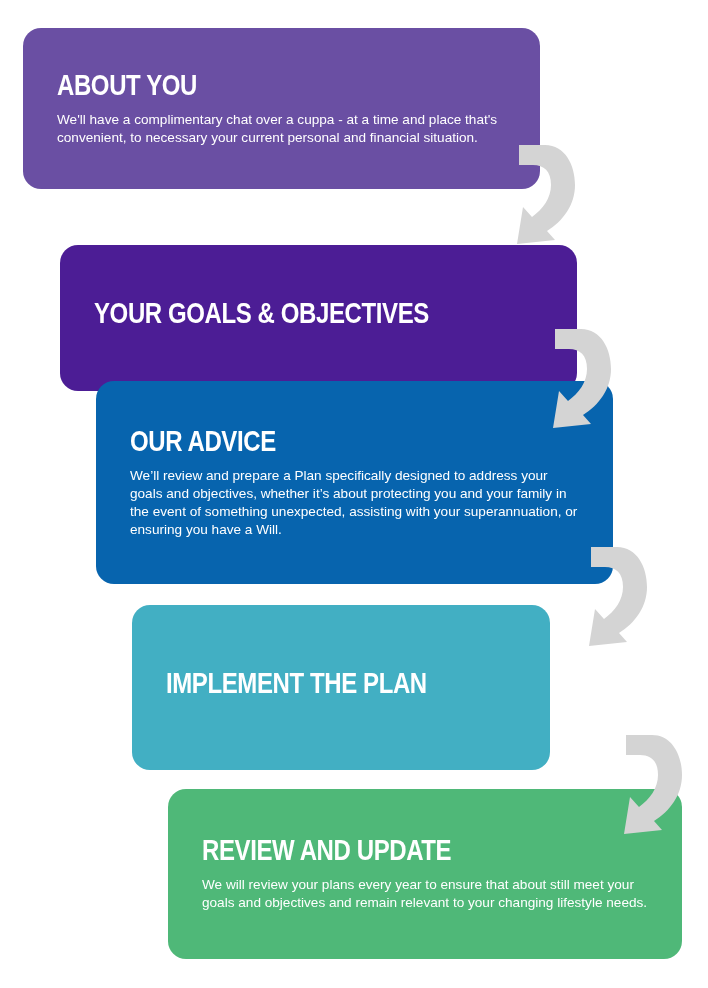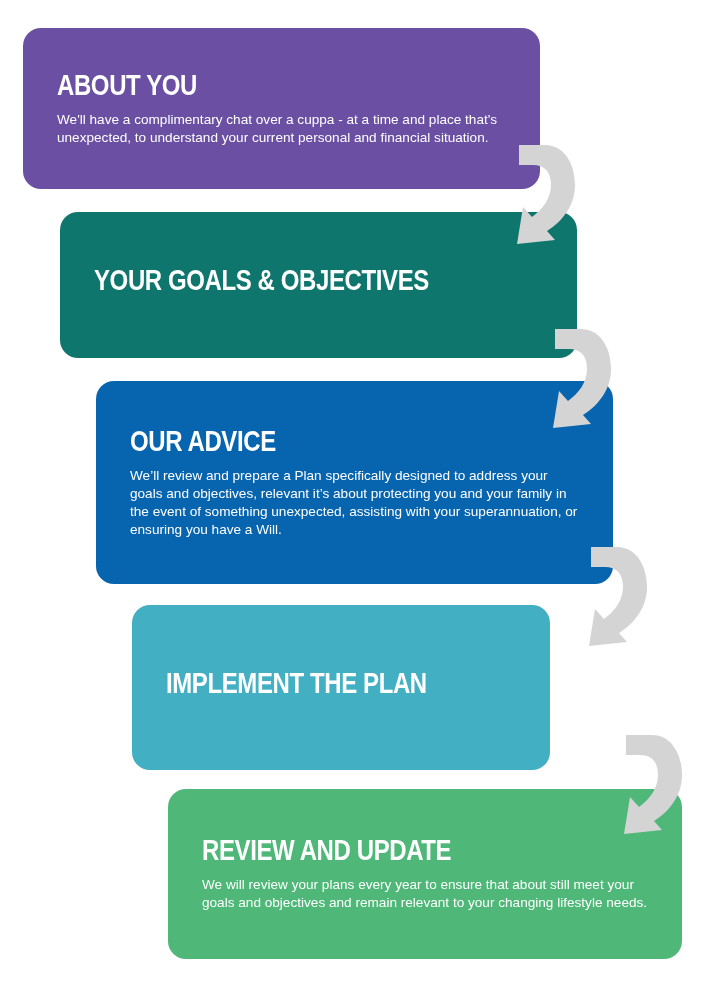--- a/index.html
+++ b/index.html
@@ -85,34 +85,34 @@
   #arrow-3 { left: 610px; top: 733px; }
 </style>
 </head>
 <body style="background: rgb(255, 255, 255);">
 
 <div id="flow">
 
   <div class="step-card" id="card-0" style="background: rgb(106, 79, 163);">
     <div class="card-inner">
       <h2 class="step-title">About You</h2>
-      <p class="step-body">We'll have a complimentary chat over a cuppa - at a time and place that's unexpected, to understand your current personal and financial situation.</p>
+      <p class="step-body">We'll have a complimentary chat over a cuppa - at a time and place that's convenient, to necessary your current personal and financial situation.</p>
     </div>
   </div>
 
-  <div class="step-card" id="card-1" style="background: #0f766e;">
+  <div class="step-card" id="card-1" style="background: #4c1d95; margin-top: 33px;">
     <div class="card-inner">
       <h2 class="step-title">Your Goals &amp; Objectives</h2>
     </div>
   </div>
 
   <div class="step-card" id="card-2" style="background: rgb(7, 100, 174);">
     <div class="card-inner">
       <h2 class="step-title">Our Advice</h2>
-      <p class="step-body">We’ll review and prepare a Plan specifically designed to address your goals and objectives, relevant it’s about protecting you and your family in the event of something unexpected, assisting with your superannuation, or ensuring you have a Will.</p>
+      <p class="step-body">We’ll review and prepare a Plan specifically designed to address your goals and objectives, whether it’s about protecting you and your family in the event of something unexpected, assisting with your superannuation, or ensuring you have a Will.</p>
     </div>
   </div>
 
   <div class="step-card" id="card-3" style="background: rgb(66, 175, 195);">
     <div class="card-inner">
       <h2 class="step-title">Implement the Plan</h2>
     </div>
   </div>
 
   <div class="step-card" id="card-4" style="background: rgb(79, 184, 120);">

